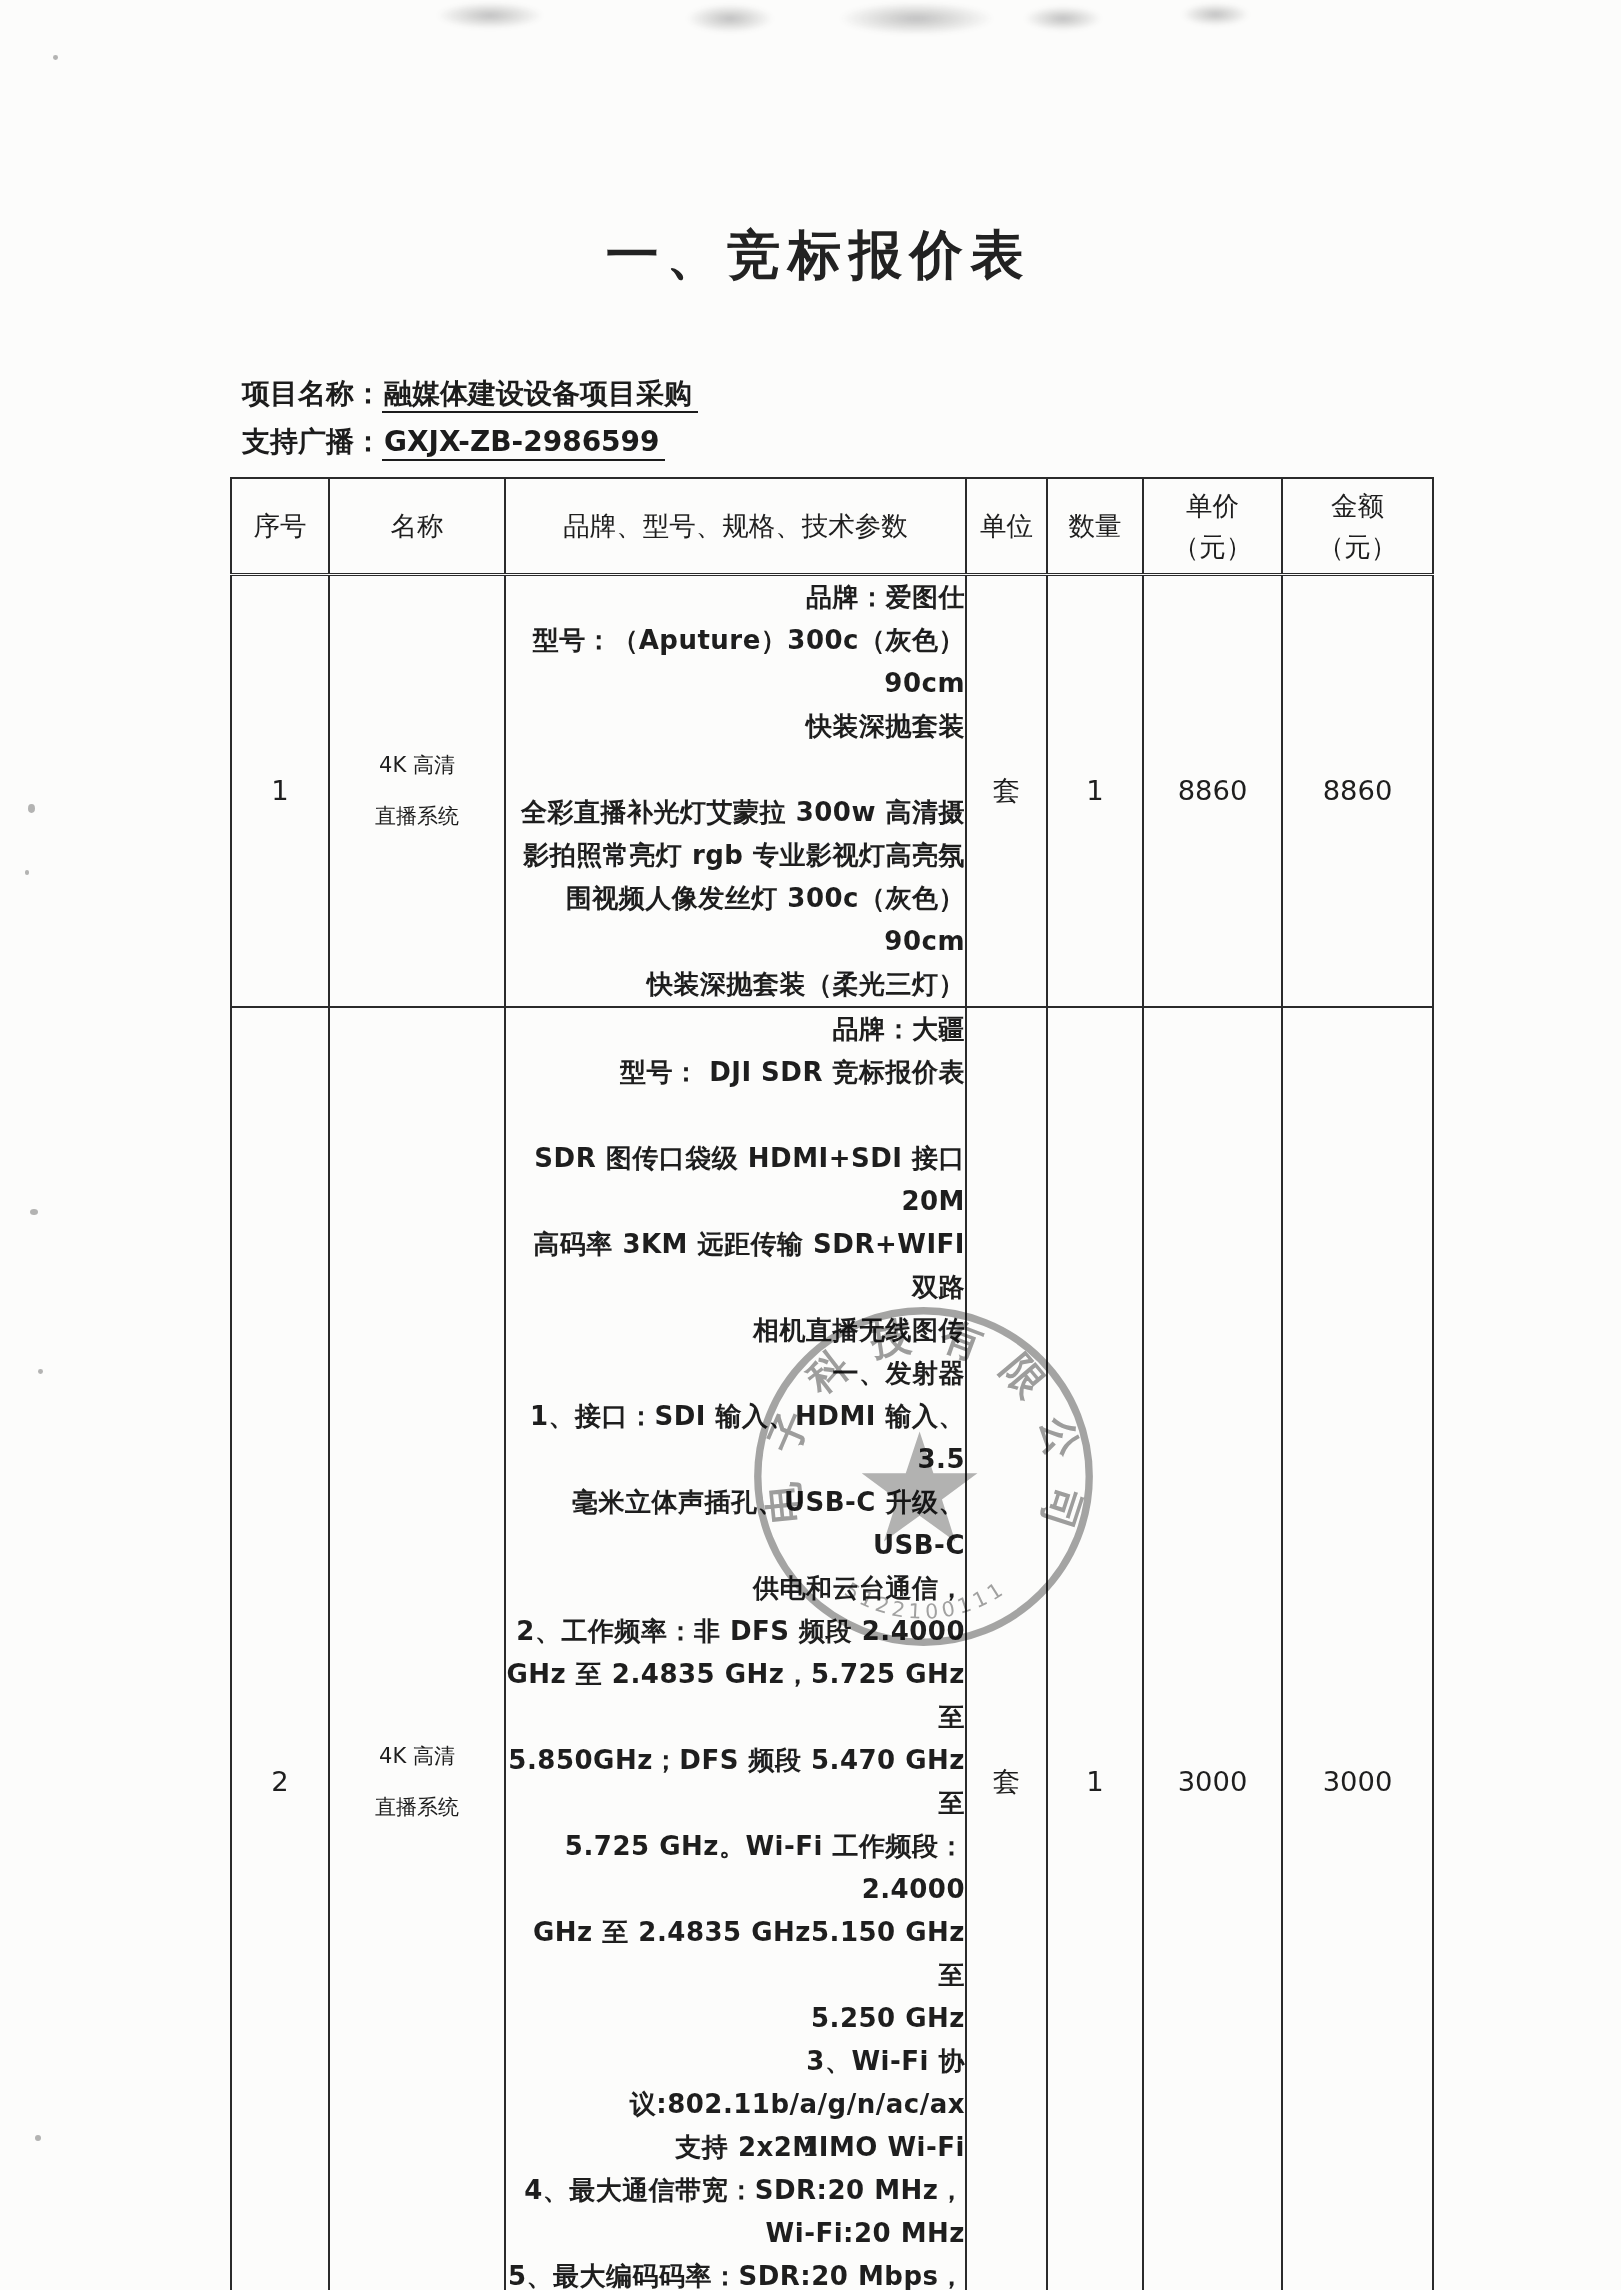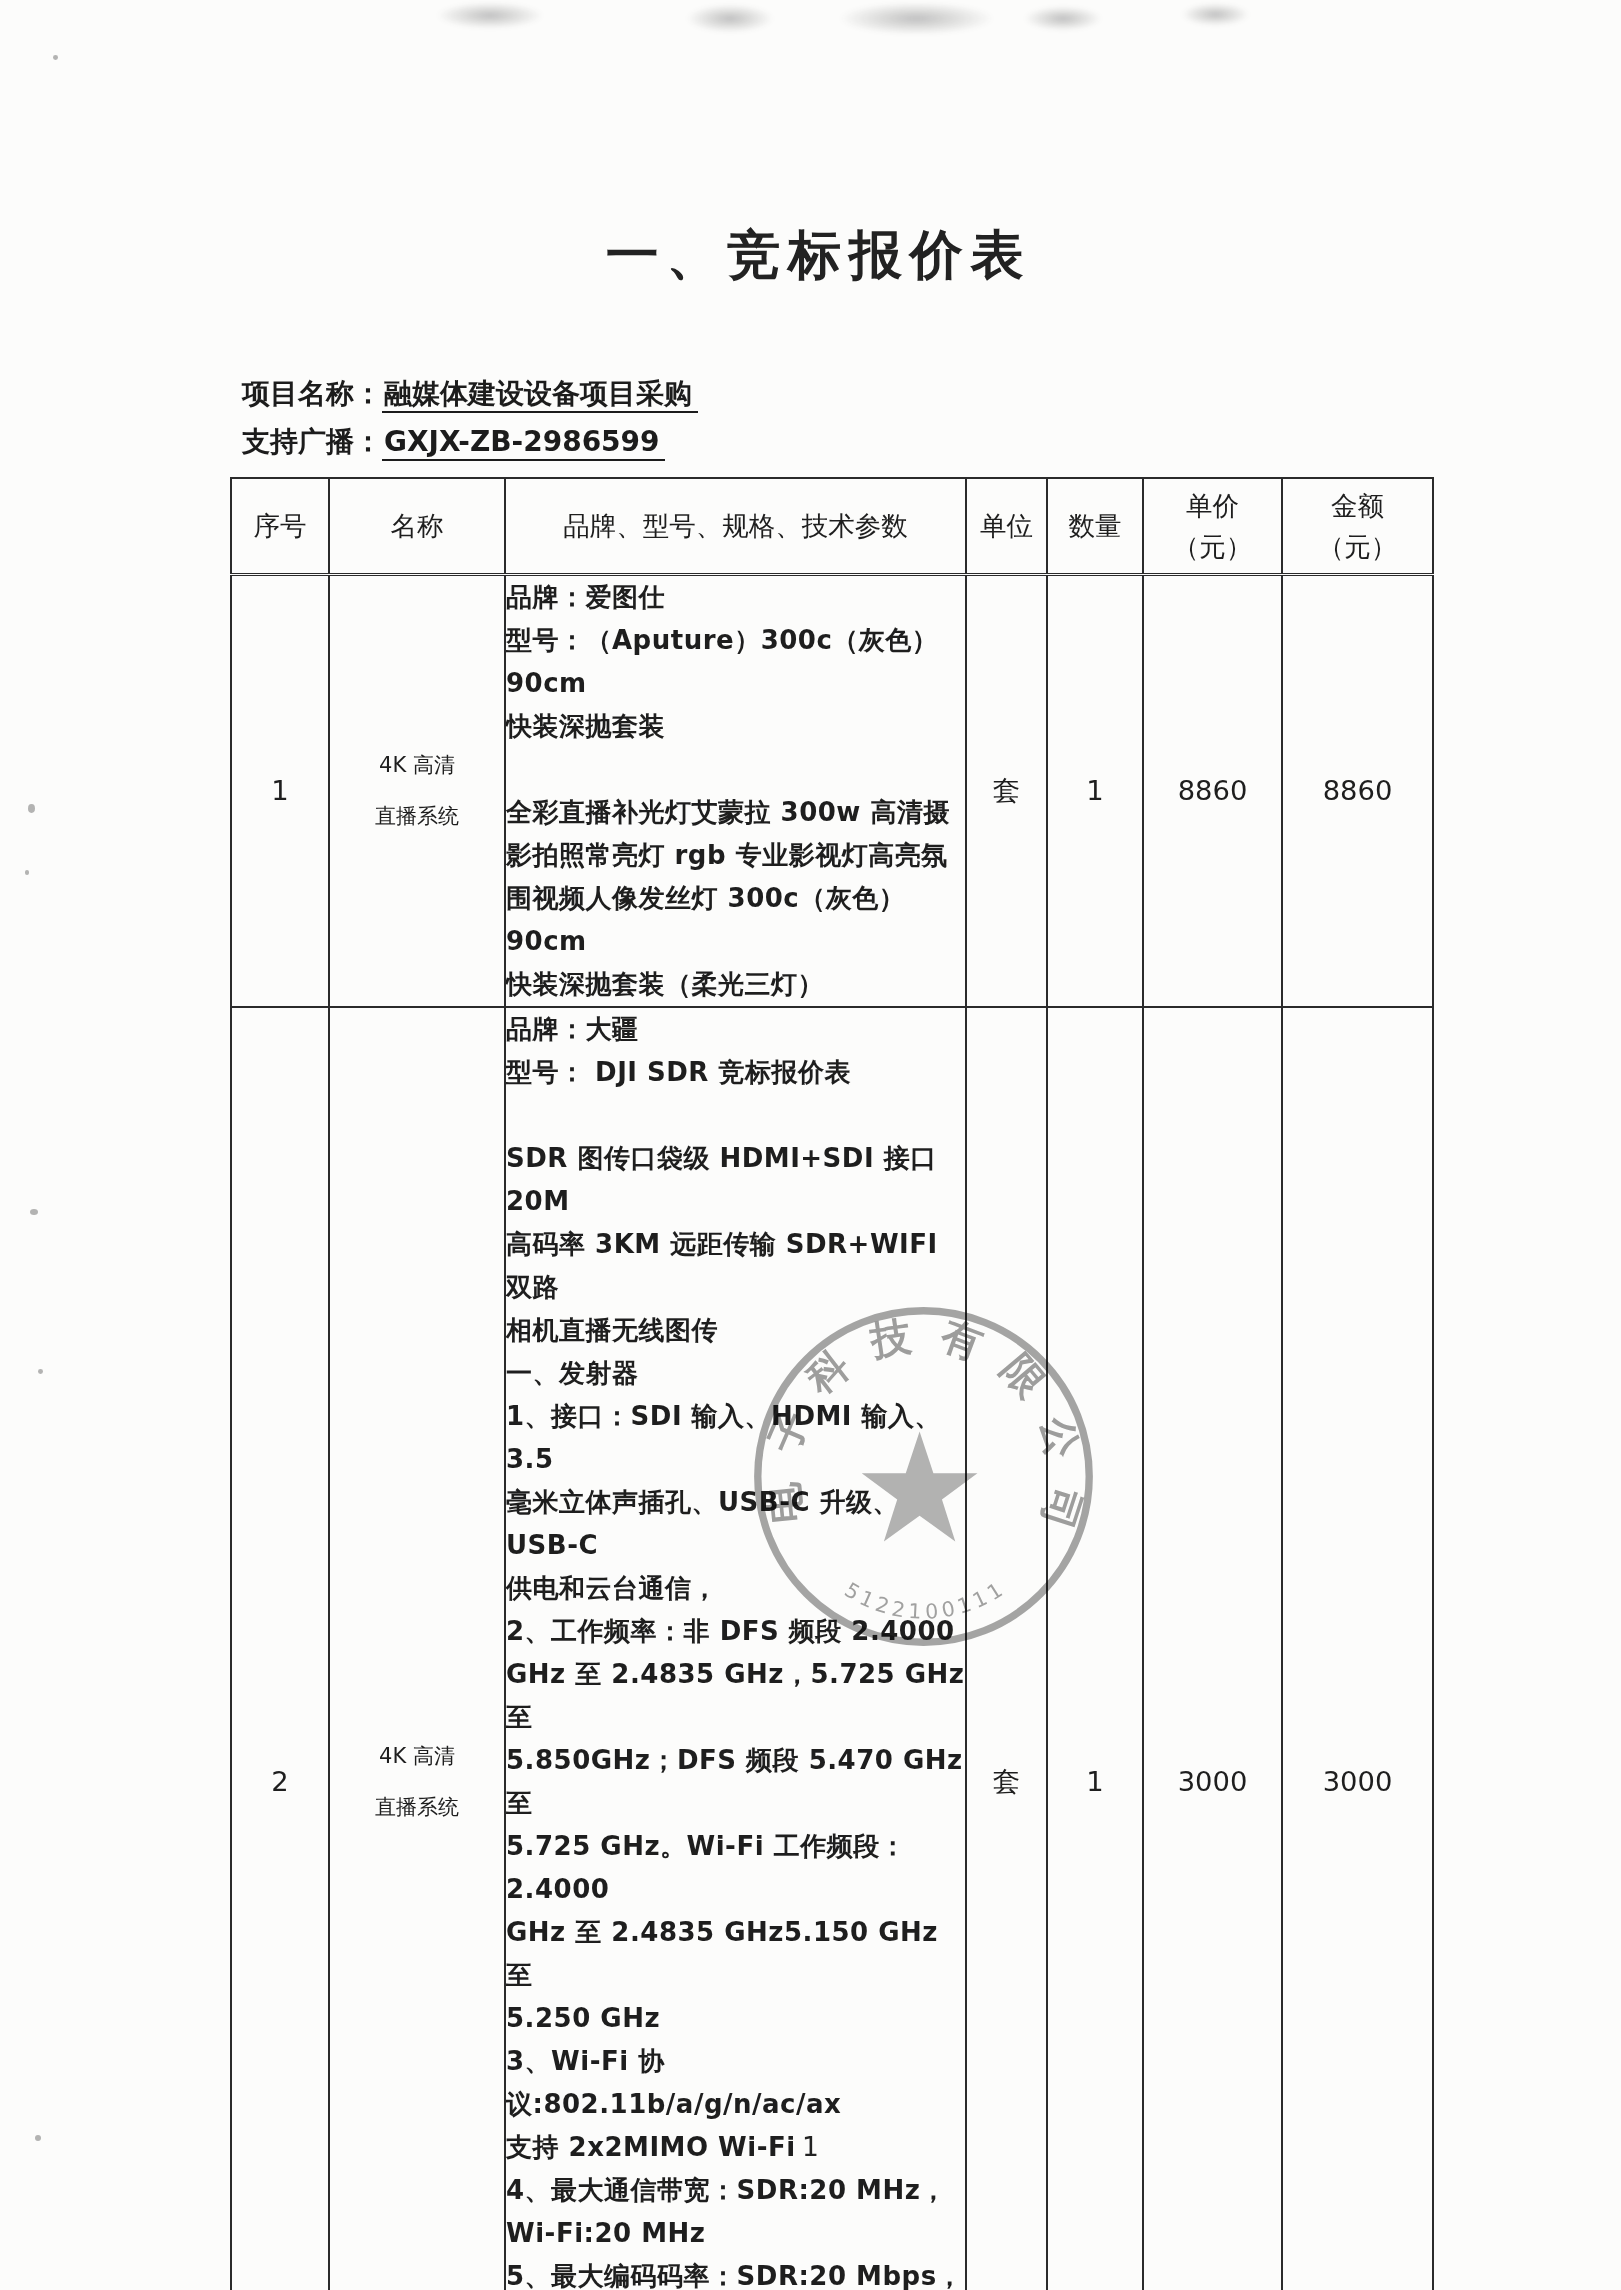--- a/index.html
+++ b/index.html
@@ -58,21 +58,21 @@
   tr.row1{height:343px;}
   tr.row2{height:1174px;}
   .c-seq,.c-unit,.c-qty,.c-price,.c-amount{
     text-align:center;vertical-align:middle;font-size:27.4px;
   }
   .c-name{
     text-align:center;vertical-align:middle;
     white-space:pre-line;line-height:51px;font-size:21px;
   }
   .c-spec{
-    vertical-align:top;text-align:left;
+    vertical-align:top;text-align:right;
     padding:2px 9.8px 0 14.7px;
   }
   .spec-bold,.spec-body{
     white-space:pre-line;line-height:43px;font-size:26px;
     letter-spacing:0.5px;
     font-weight:bold;
   }
   .spec-bold{font-weight:700;margin-bottom:43px;}
   
   .stamp{

